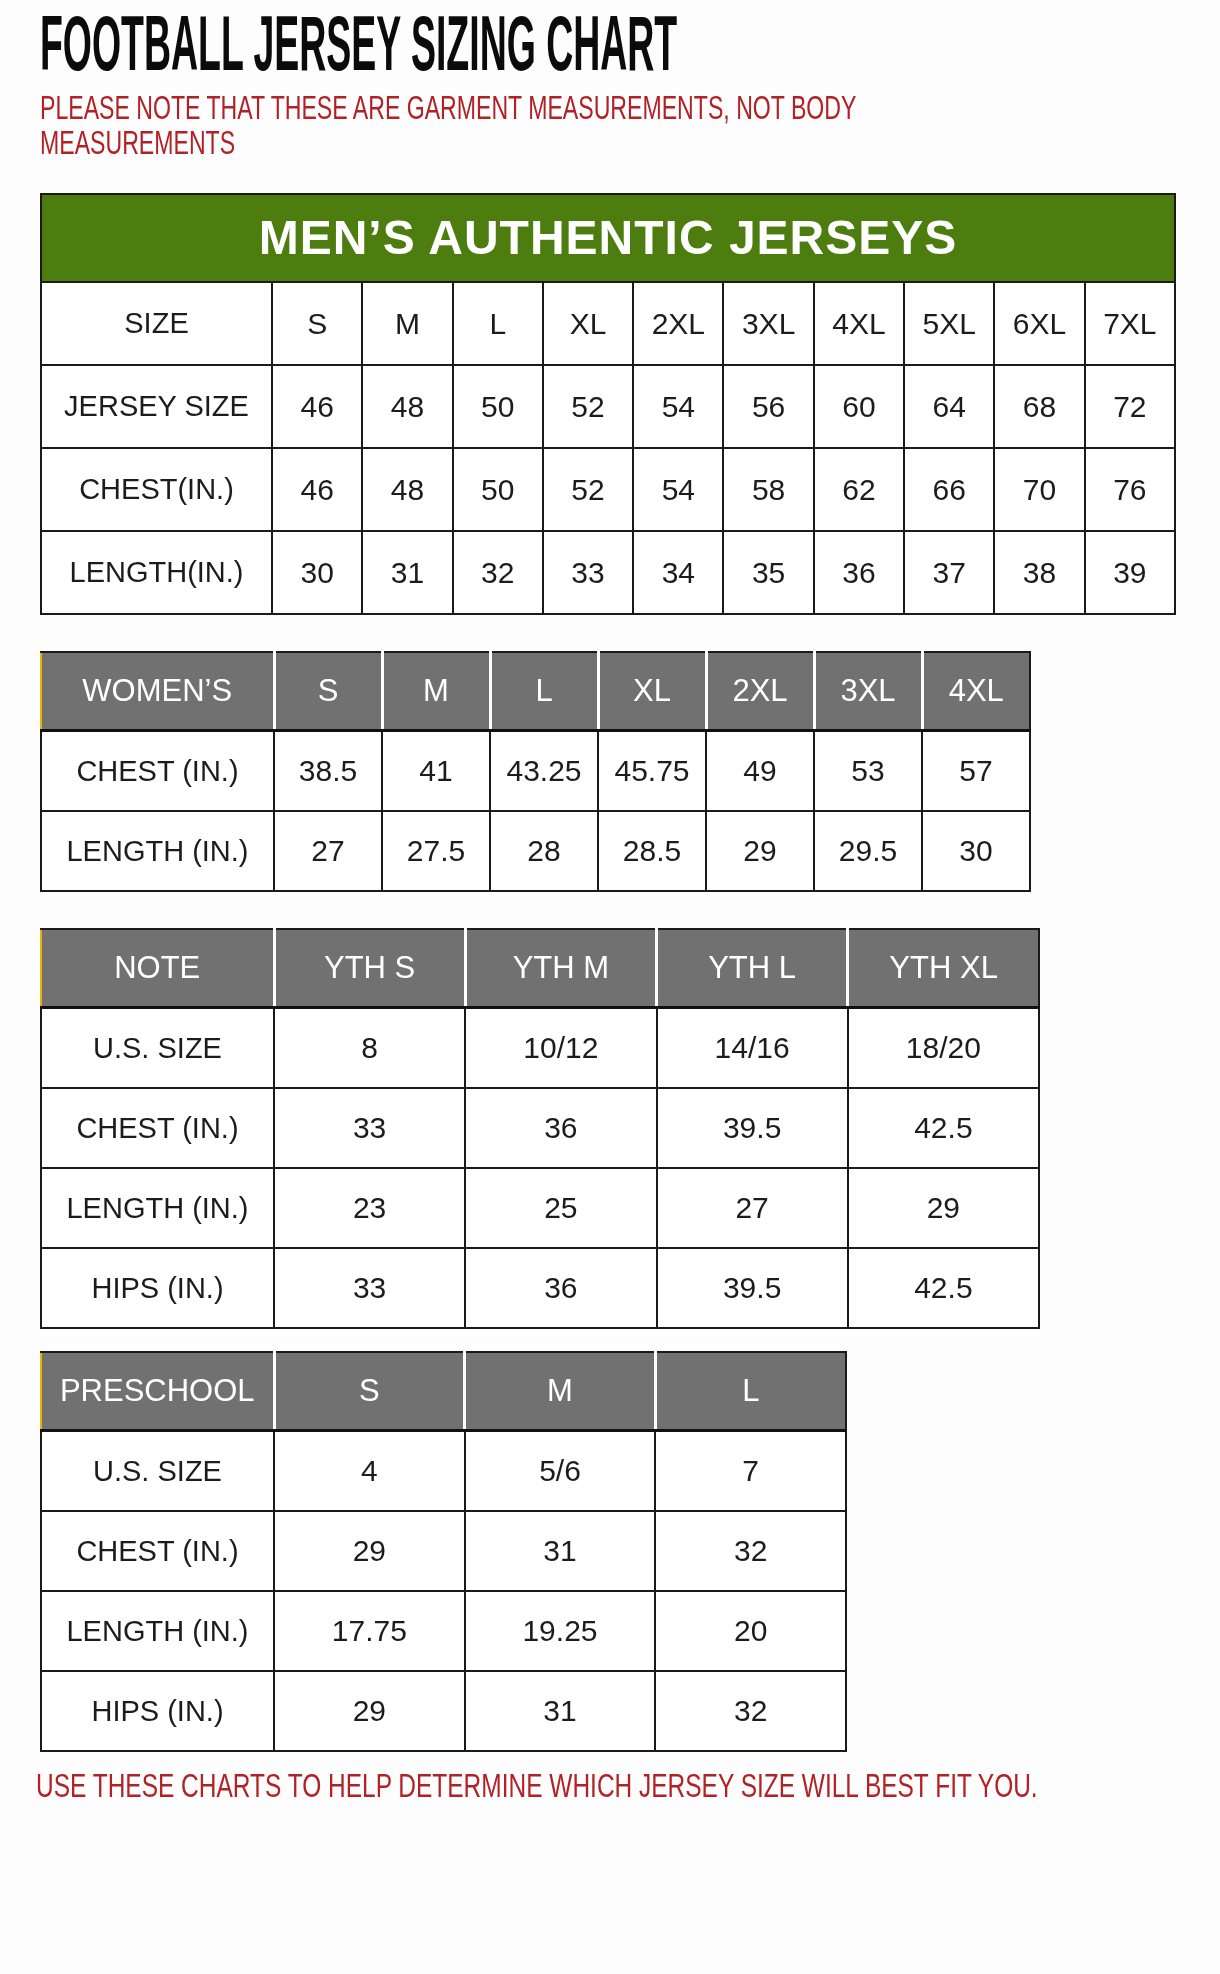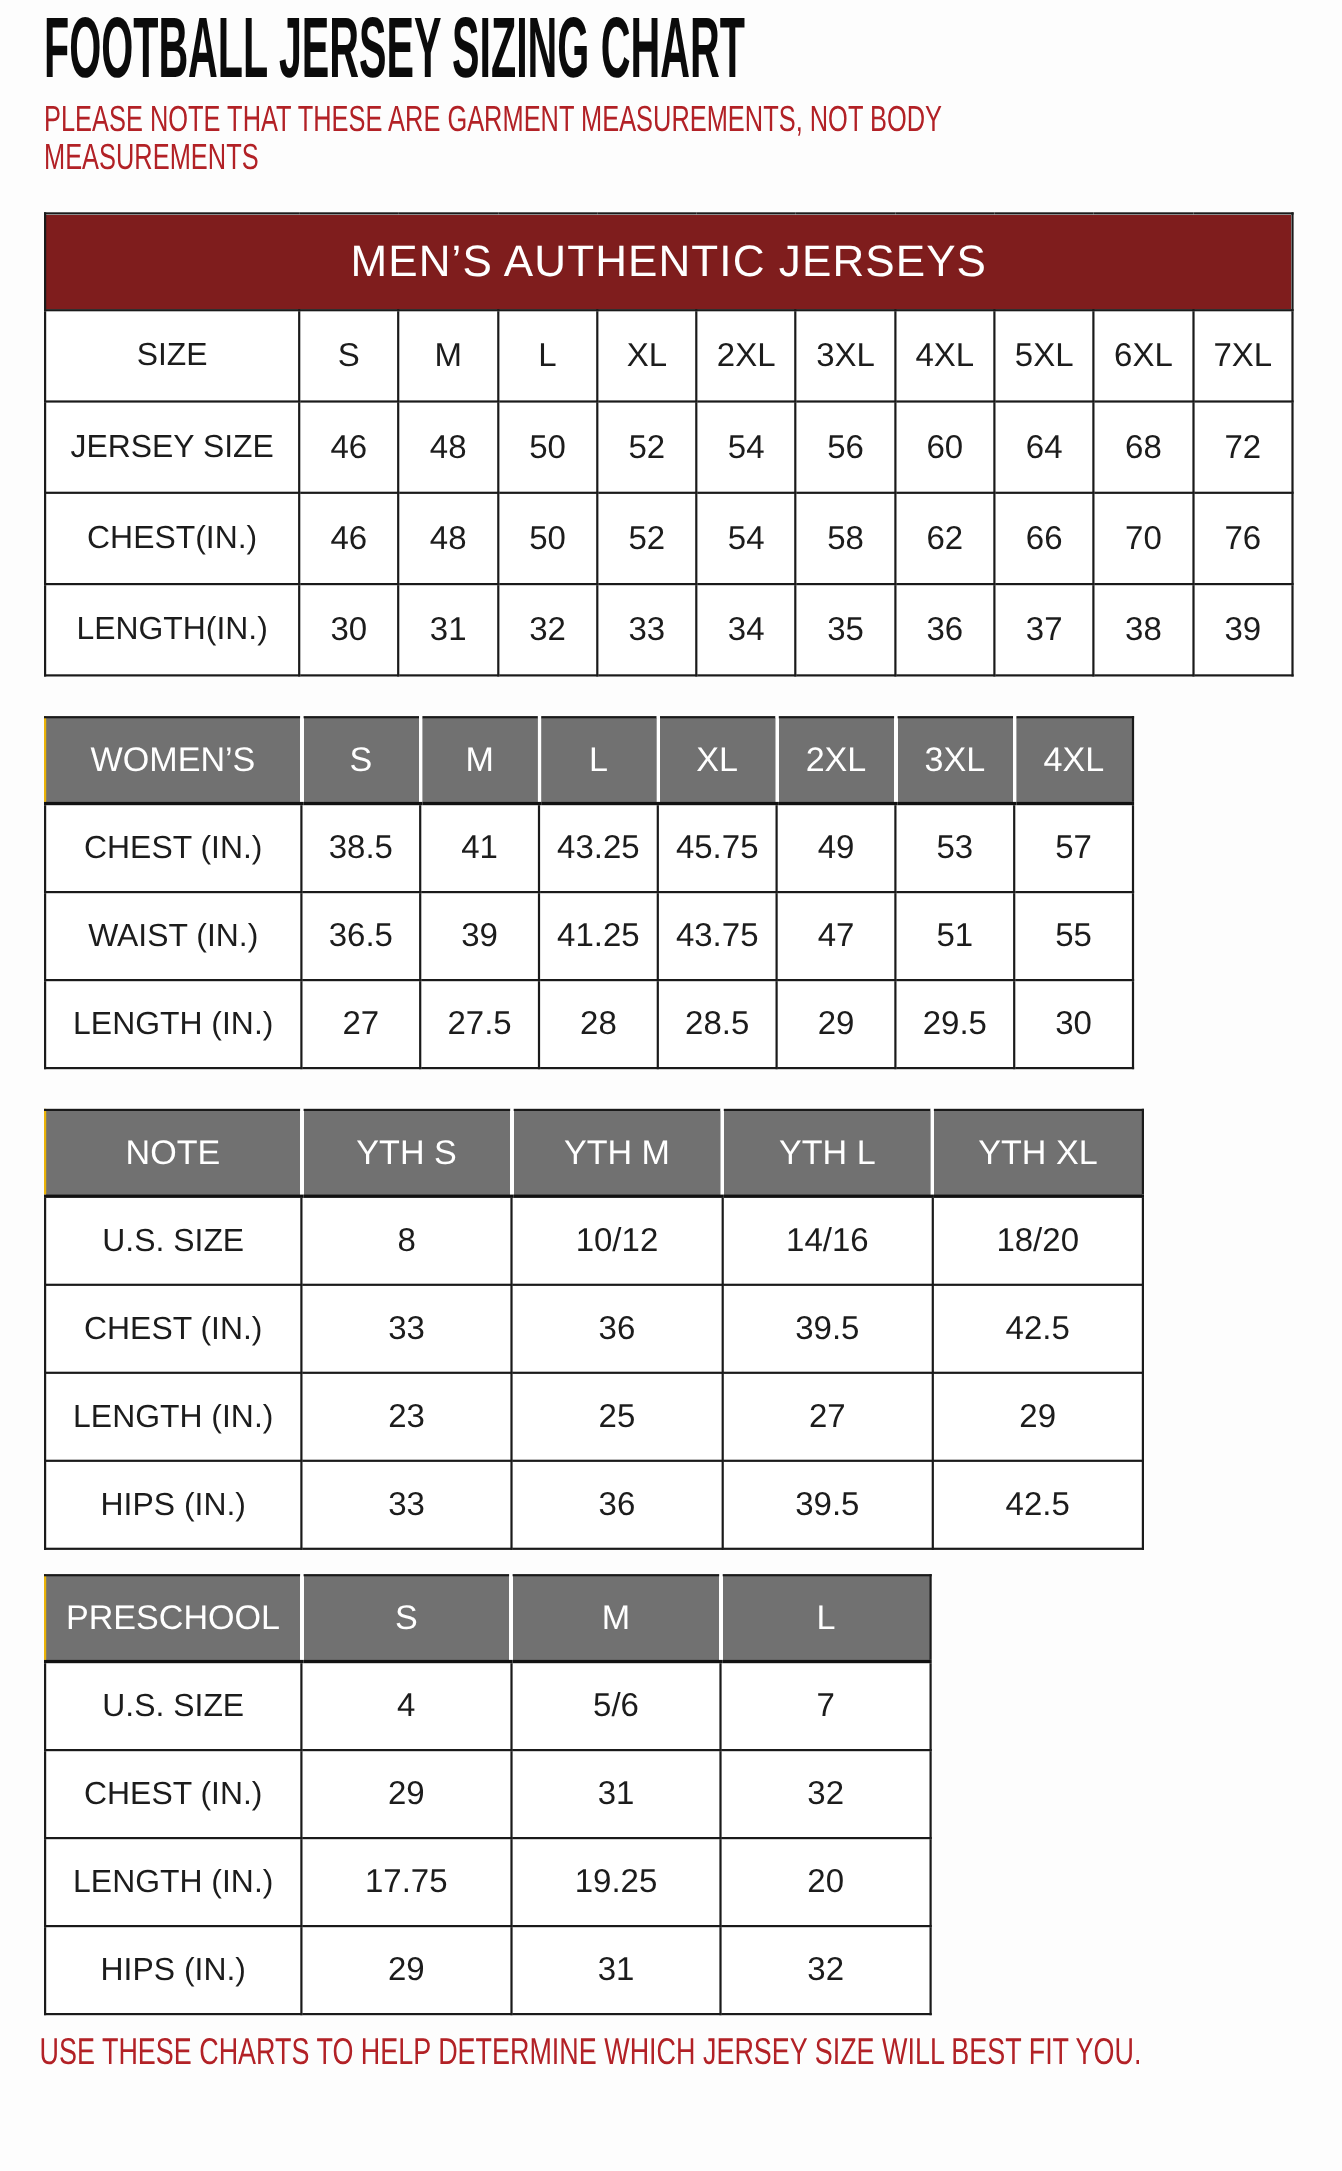--- a/index.html
+++ b/index.html
@@ -34,22 +34,22 @@
     font-size:30px;color:#1c1c1c;
     padding:0 4px;line-height:1.12;
     overflow:hidden;
   }
   td.label-cell{font-size:29px;}
 
   
   .mens{width:1136px;margin-top:33px;}
   .mens td{height:81px;}
   .mens td.banner{
-    height:86px;background:#7f1d1d;color:#ffffff;
-    font-size:40px;letter-spacing:1px;
+    height:86px;background:#4d7c0f;color:#ffffff;
+    font-size:48px;letter-spacing:1px;font-weight:bold;
   }
 
   
   tr.ghead td{
     background:#717171;color:#ffffff;
     font-size:31px;height:76px;
     border-left:3px solid #ffffff;border-right:3px solid #ffffff;
     border-top:2px solid #1a1a1a;border-bottom:3px solid #111111;
   }
   tr.ghead td:first-child{border-left:2px solid #eab308;}
@@ -164,30 +164,20 @@
           <td class="label-cell">CHEST (IN.)</td>
           <td>38.5</td>
           <td>41</td>
           <td>43.25</td>
           <td>45.75</td>
           <td>49</td>
           <td>53</td>
           <td>57</td>
         </tr>
     <tr>
-          <td class="label-cell">WAIST (IN.)</td>
-          <td>36.5</td>
-          <td>39</td>
-          <td>41.25</td>
-          <td>43.75</td>
-          <td>47</td>
-          <td>51</td>
-          <td>55</td>
-        </tr>
-    <tr>
           <td class="label-cell">LENGTH (IN.)</td>
           <td>27</td>
           <td>27.5</td>
           <td>28</td>
           <td>28.5</td>
           <td>29</td>
           <td>29.5</td>
           <td>30</td>
         </tr>
   </tbody>

